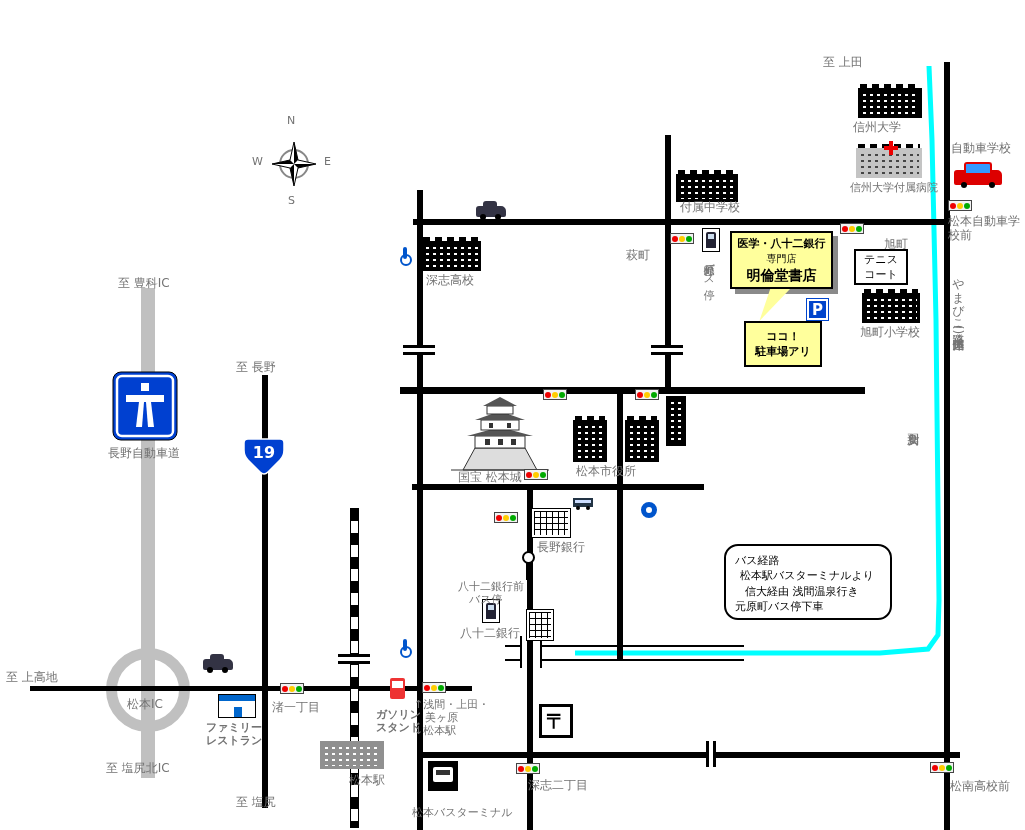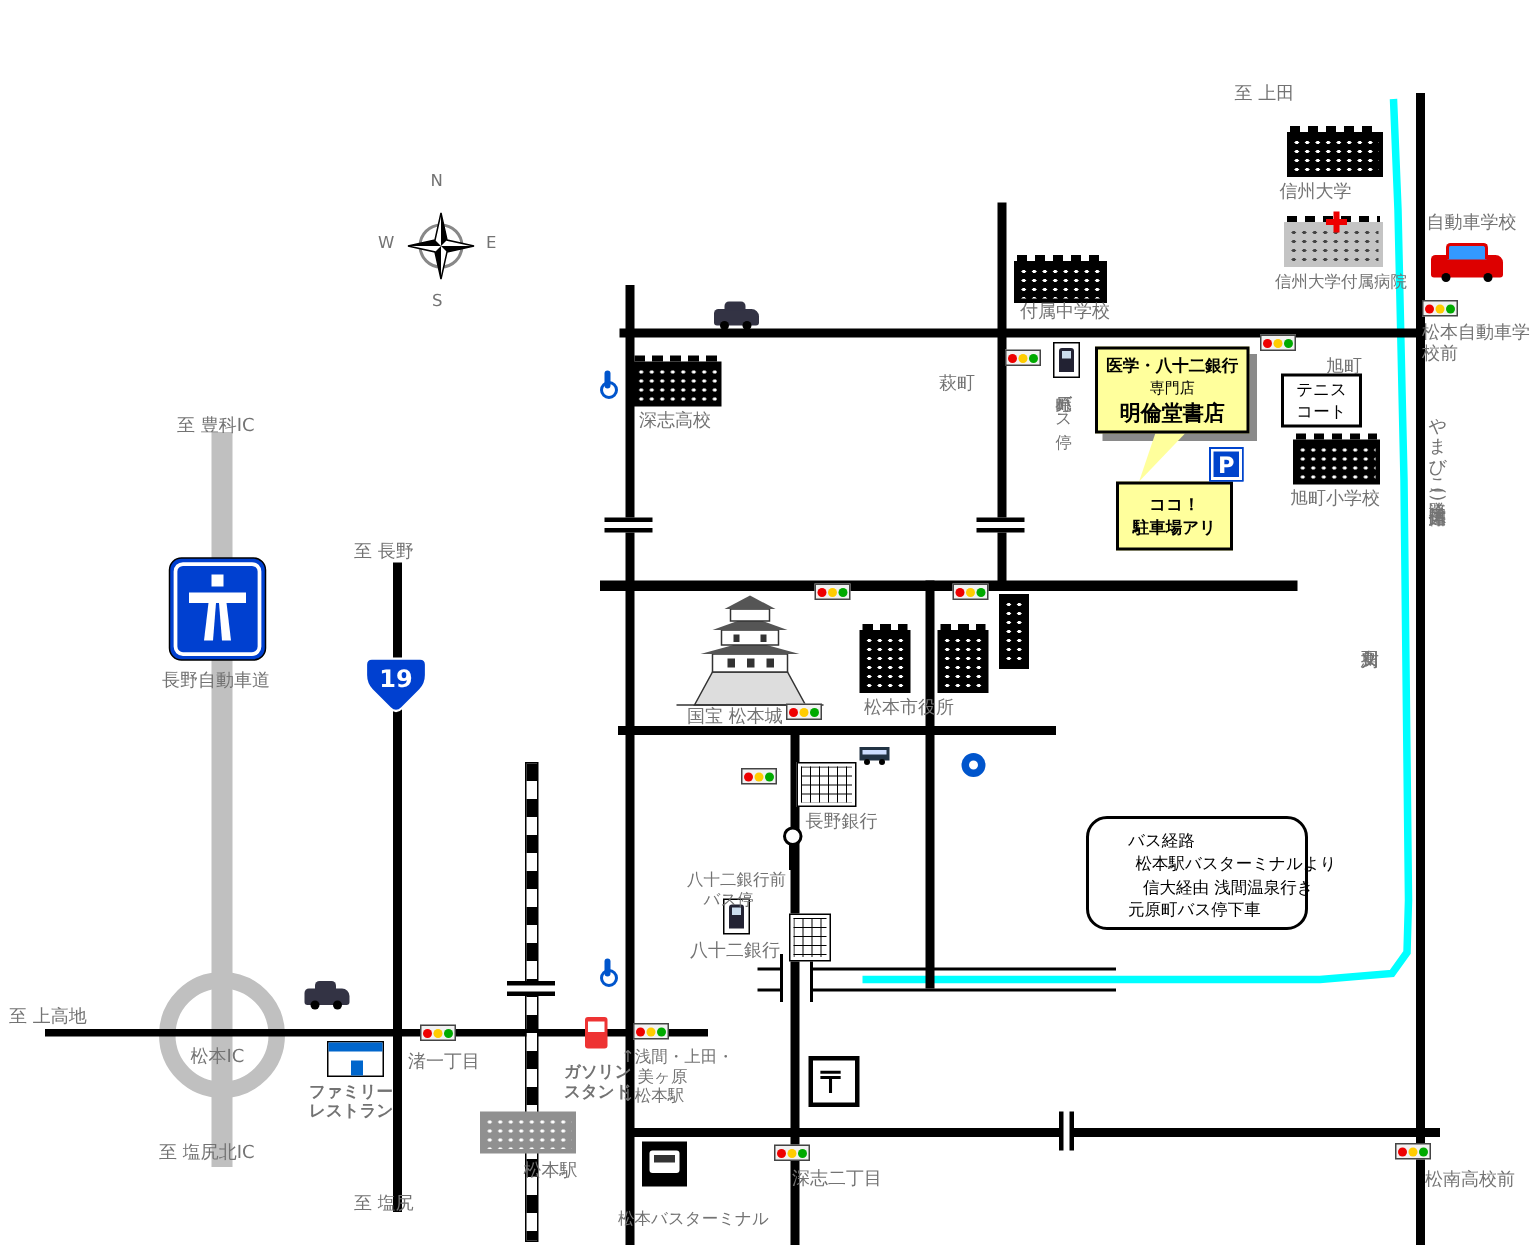--- a/index.html
+++ b/index.html
@@ -87,24 +87,24 @@
   .store .l1 { font-size:11px; font-weight:bold; }
   .store .l2 { font-size:10px; }
   .store .nm { font-size:14px; font-weight:bold; }
   .pointer { position:absolute; z-index:5; left:754px; top:289px; width:36px; height:32px; background:#ffff9c; clip-path:polygon(45% 0,100% 0,15% 100%); }
   .herebox { position:absolute; z-index:5; left:744px; top:321px; width:78px; height:46px; background:#ffff9c; border:2px solid #000;
       display:flex; align-items:center; justify-content:center; text-align:center; font-size:11px; font-weight:bold; }
 
   .tennisbox { position:absolute; z-index:4; left:854px; top:249px; width:54px; height:36px; border:2px solid #000; background:#fff;
       display:flex; align-items:center; justify-content:center; text-align:center; font-size:11px; }
 
-  .busnote { position:absolute; z-index:5; left:724px; top:544px; width:148px; height:76px; background:#fff; border:2px solid #000;
-      border-radius:14px; padding:7px 26px; font-size:11px; }
+  .busnote { position:absolute; z-index:5; left:724px; top:544px; width:168px; height:76px; background:#fff; border:2px solid #000;
+      border-radius:14px; padding:7px 9px; font-size:11px; }
   .busnote div { line-height:1.4; white-space:nowrap; }
-  .busnote .i1 { padding-left:5px; } .busnote .i2 { padding-left:10px; }
+  .busnote .i1 { padding-left:5px;font-family:Liberation Serif, serif; } .busnote .i2 { padding-left:10px; }
 </style>
 </head>
 <body>
 
 <div id="map">
 
   <svg class="layer" width="1025" height="830">
     <polyline points="929,66 932,140 936,320 939,600 938,635 928,649 880,653 575,653" fill="none" stroke="#00ffff" stroke-width="5"></polyline>
 
     <line x1="541" y1="646" x2="744" y2="646" stroke="#000" stroke-width="2"></line>

